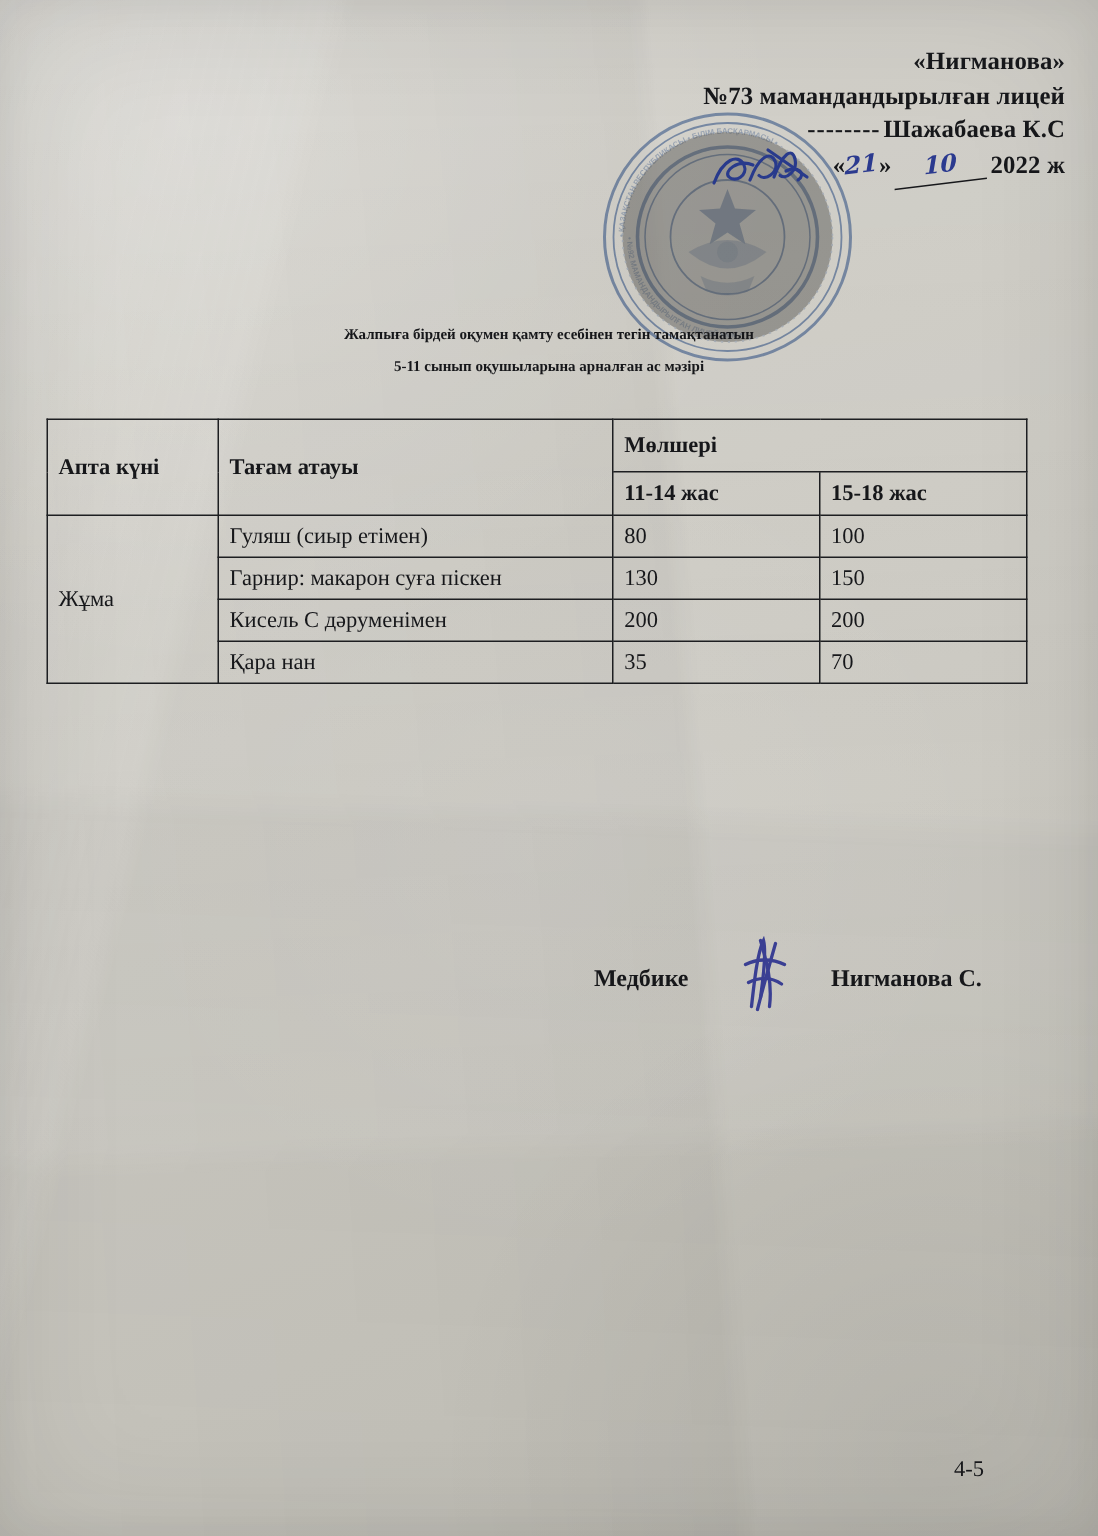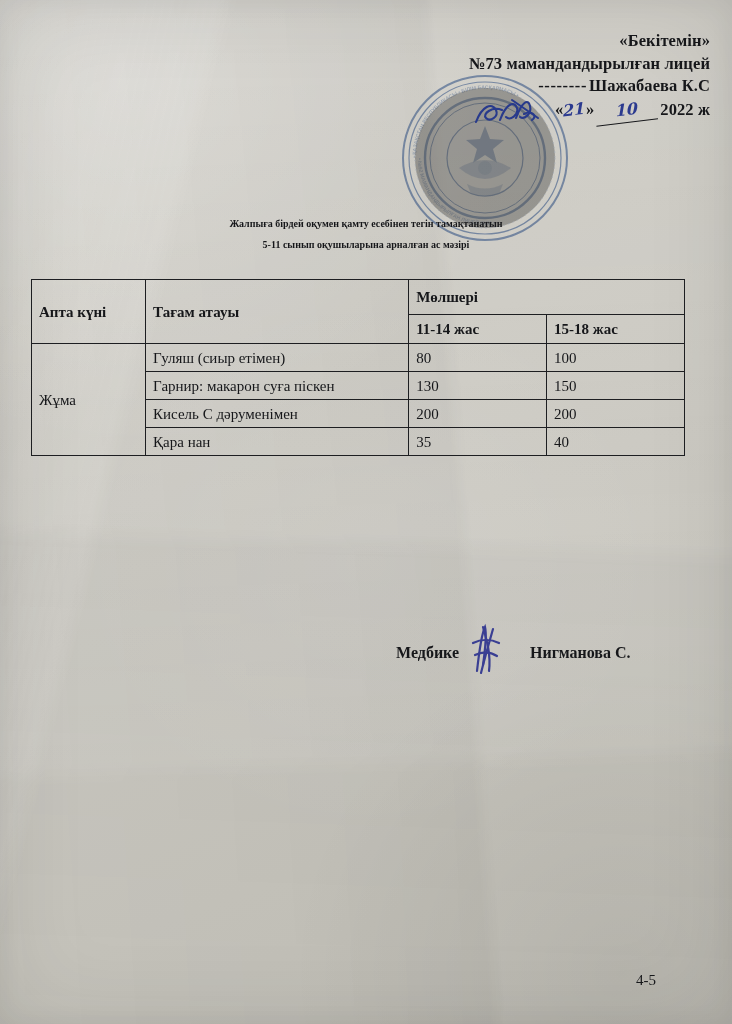--- a/index.html
+++ b/index.html
@@ -155,21 +155,21 @@
     position: absolute;
     top: 625px;
     left: 396px;
     font-weight: bold;
     font-size: 16px;
     z-index: 3;
     display: flex;
     align-items: center;
     gap: 0;
   }
-  .nurse-label { }
+  .nurse-label { margin-right: 24px; }
   .nurse-sign { width: 52px; height: 56px; position: relative; top: -4px; }
   .nurse-sign svg { display:block; width:100%; height:100%; }
   .nurse-name { margin-left: 19px; }
 
   .page-number {
     position: absolute;
     top: 972px;
     left: 636px;
     font-size: 15px;
     font-weight: normal;
@@ -218,21 +218,21 @@
         <path d="M4 26 C10 10, 20 6, 24 14 C27 21, 18 26, 14 22 C10 18, 20 10, 30 14"></path>
         <path d="M28 24 C34 8, 42 4, 45 12 C47 19, 38 25, 34 21"></path>
         <path d="M44 22 C50 6, 56 2, 58 10 C60 18, 52 24, 48 21"></path>
         <path d="M52 18 C60 14, 66 20, 60 24"></path>
         <path d="M40 4 L66 22"></path>
       </g>
     </svg>
   </div>
 
   <div class="header-block">
-    <div class="ln">«Бекітемін»</div>
+    <div class="ln">«Нигманова»</div>
     <div class="ln">№73 мамандандырылған лицей</div>
     <div class="ln hdr-sign-line">
       <span class="hdr-dots">--------</span><span>Шажабаева К.С</span>
     </div>
     <div class="ln date-line">
       <span>«</span><span class="hand">21</span><span>»</span><span class="date-underline hand">10</span><span>2022 ж</span>
     </div>
   </div>
 
   <div class="doc-title">
@@ -265,21 +265,21 @@
         <td>150</td>
       </tr>
       <tr>
         <td>Кисель С дәруменімен</td>
         <td>200</td>
         <td>200</td>
       </tr>
       <tr>
         <td>Қара нан</td>
         <td>35</td>
-        <td>40</td>
+        <td>70</td>
       </tr>
     </tbody>
   </table>
 
   <div class="nurse-row">
     <span class="nurse-label">Медбике</span>
     <span class="nurse-sign">
       <svg viewBox="0 0 52 56" xmlns="http://www.w3.org/2000/svg">
         <g fill="none" stroke="#3a3f93" stroke-width="2.2" stroke-linecap="round">
           <path d="M18 50 C20 32, 22 14, 26 6 C28 14, 26 30, 24 44"></path>

